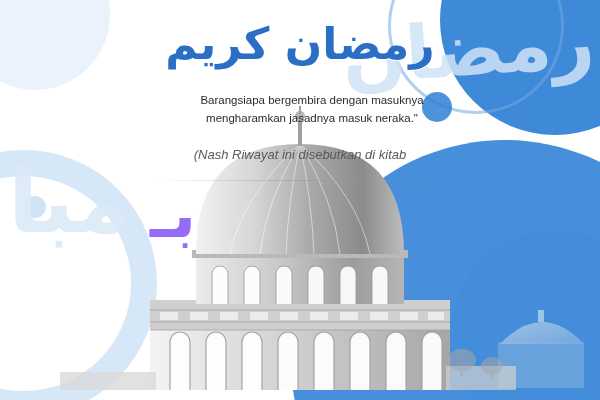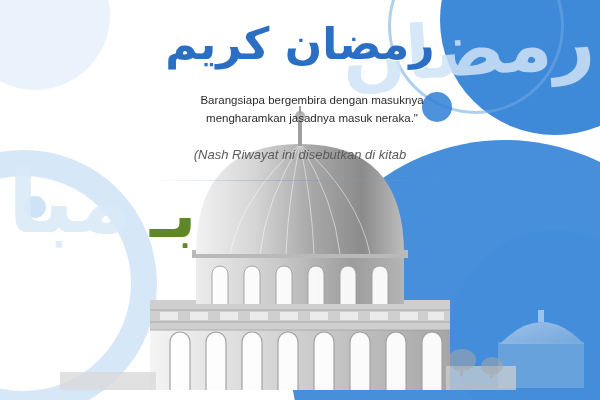--- a/index.html
+++ b/index.html
@@ -111,21 +111,21 @@
     left: 8px;
     top: 150px;
     font-size: 88px;
     color: #dbeaf8;
     opacity: 0.9;
   }
   .wm-center {
     left: 150px;
     top: 178px;
     font-size: 64px;
-    color: #4d7c0f;
+    color: #8b5cf6;
     opacity: 0.9;
   }
 
   
   .headline {
     position: absolute;
     left: 0;
     right: 0;
     top: 18px;
     text-align: center;

